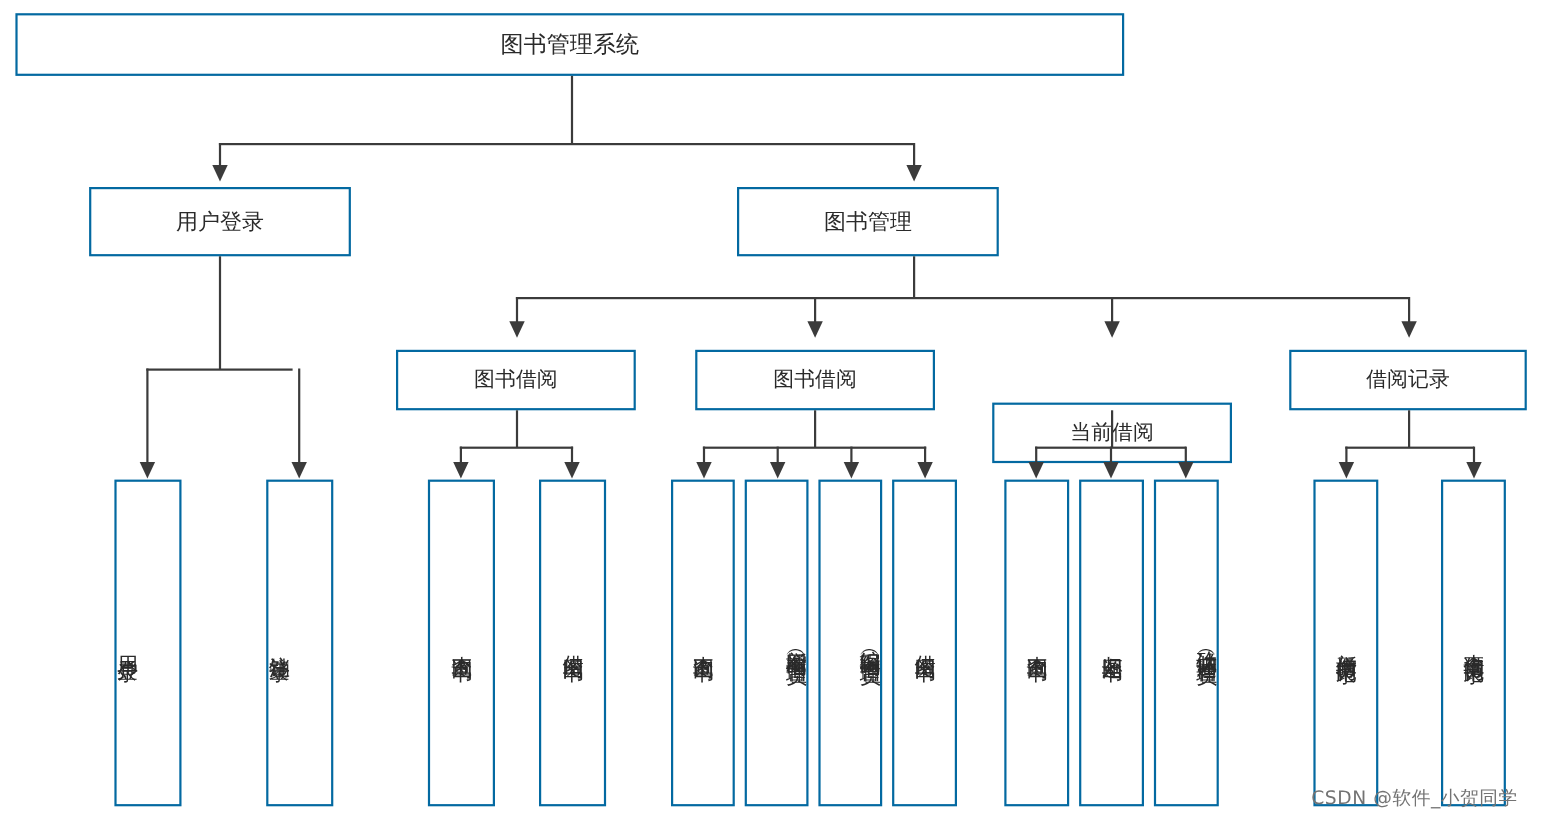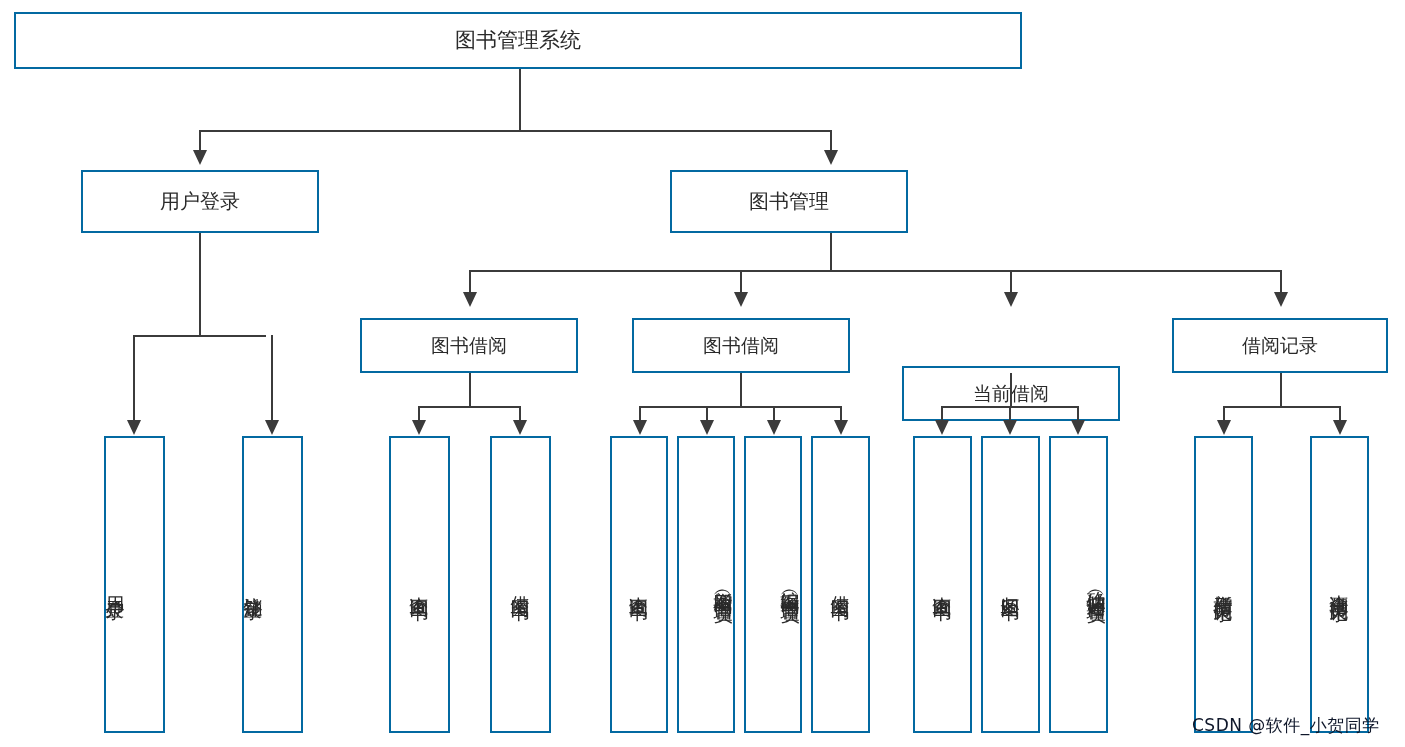--- a/index.html
+++ b/index.html
@@ -45,21 +45,21 @@
     position:absolute;
     width:0;height:0;
     border-left:7px solid transparent;
     border-right:7px solid transparent;
     border-top:15px solid #3b3b3b;
   }
 
   .watermark{
     position:absolute;
     font-size:17px;
-    color:#0f172a;
+    color:#737373;
     white-space:nowrap;
     letter-spacing:0.5px;
   }
 </style>
 </head>
 <body>
 
 <div id="canvas">
 
   <div class="node node-root" style="left:14px;top:12px;width:1008px;height:57px;">图书管理系统</div>

